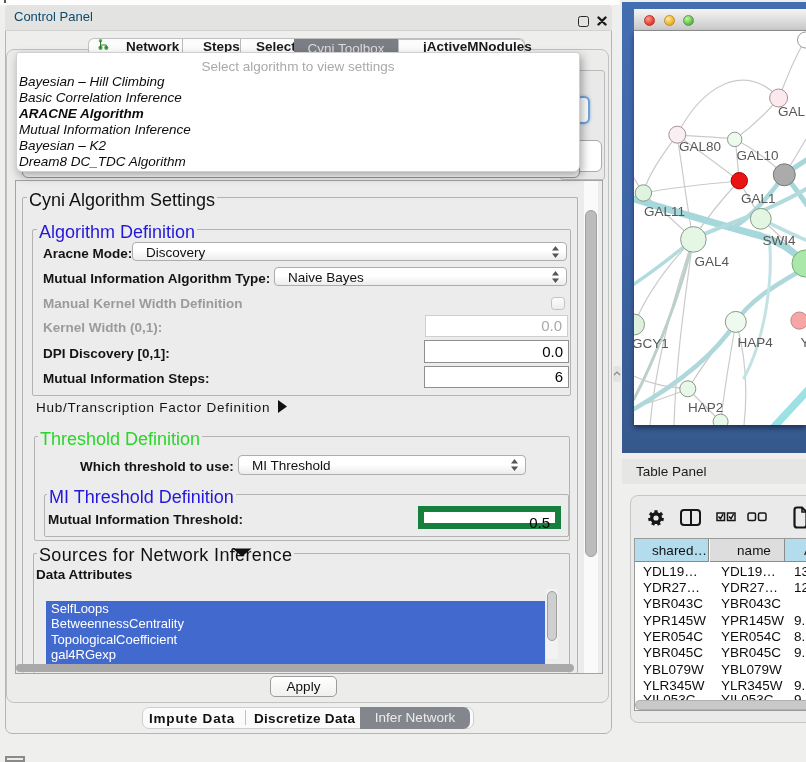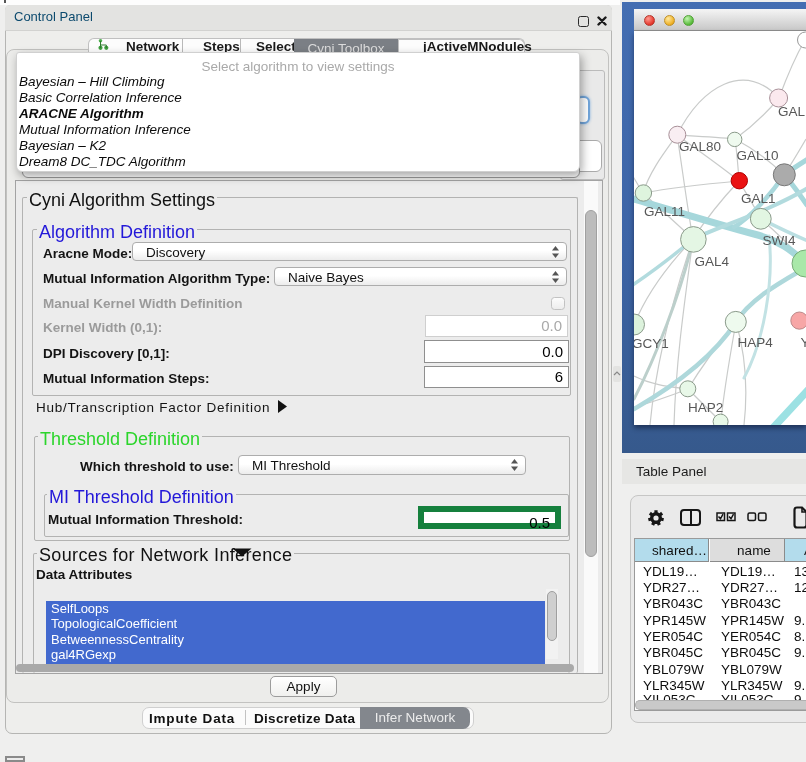--- a/index.html
+++ b/index.html
@@ -157,22 +157,22 @@
 <div class="field" style="left:418px;top:506px;width:143px;height:23px;border:6px solid #15803d;line-height:21px">0.5</div>
 
 <div class="gbox" style="left:33px;top:553px;width:537px;height:120px;border-bottom:none"></div>
 <span class="glabel" style="left:37px;top:545px;color:#111;letter-spacing:0.35px">Sources for Network Inference</span>
 <svg class="abs" style="left:232px;top:548px" width="20" height="9" viewBox="0 0 20 9">
     <path d="M0.5 0.5 H19.5 L10 8.5 Z" fill="#111"></path>
   </svg>
 <span class="lbl b" style="left:36px;top:567px">Data Attributes</span>
 <div id="bluelist" class="abs">
     <div>SelfLoops</div>
+    <div>BetweennessCentrality</div>
     <div>TopologicalCoefficient</div>
-    <div>BetweennessCentrality</div>
     <div>gal4RGexp</div>
   </div>
 <div class="abs" style="left:546px;top:589px;width:12px;height:70px;background:#f2f2f2"></div>
 <div class="abs" style="left:547px;top:591px;width:10px;height:50px;background:#cfcfcf;border:1px solid #9f9f9f;border-radius:5px"></div>
 
 <div class="abs" style="left:584px;top:181px;width:14px;height:492px;background:#fafafa"></div>
 <div class="abs" style="left:585px;top:210px;width:12px;height:347px;background:#bcbcbc;border:1px solid #a0a0a0;border-radius:6px"></div>
 <div class="abs" style="left:16px;top:664px;width:558px;height:8px;background:#a9a9a9;border-radius:4px"></div>
 
 <div id="applybtn" class="abs">Apply</div>

